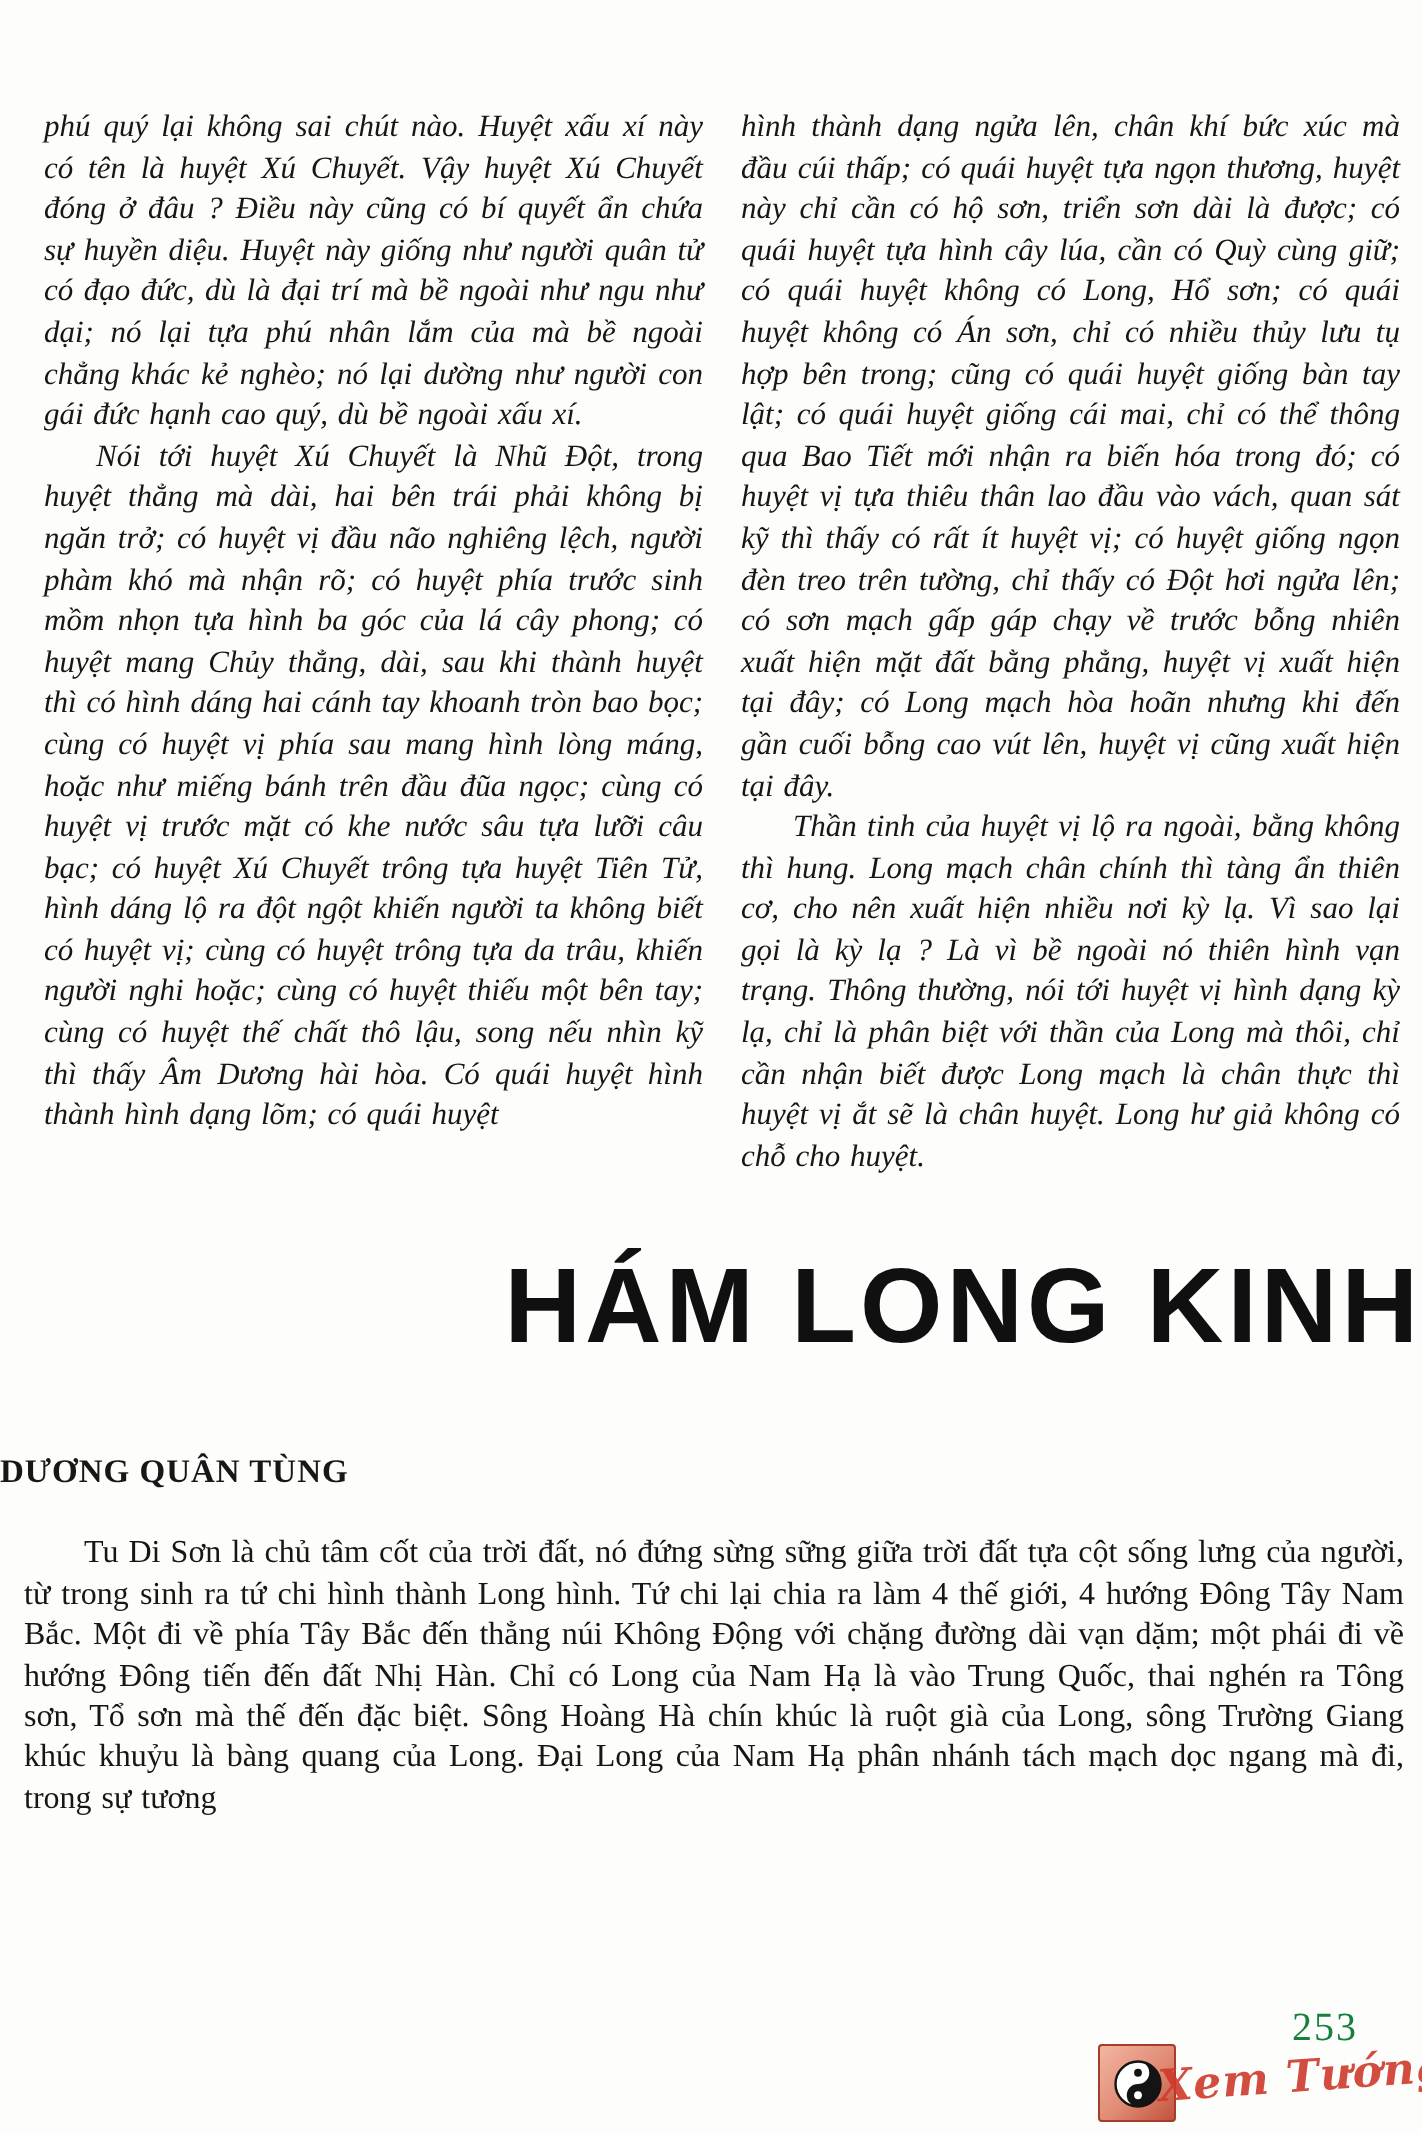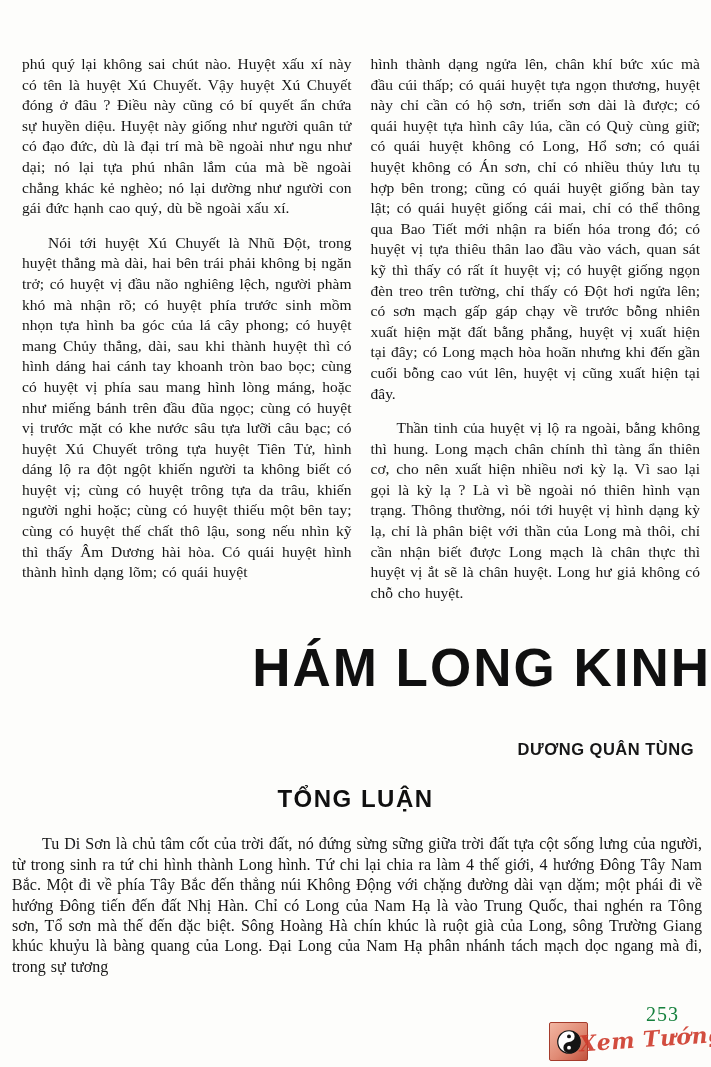--- a/index.html
+++ b/index.html
@@ -12,44 +12,45 @@
     overflow:hidden;
   }
   .page {
     position:absolute; inset:0;
     background:#fdfdfb;
   }
   .columns {
     display:flex;
     gap:19px;
     padding:54px 11px 0 22px;
+    font-style:italic;
   }
   .col {
     width:330px;
     text-align:justify;
     font-size:15.5px;
     line-height:20.6px;
     word-spacing:1px;
   }
   .col p { margin:0; }
-  .col p.indent { text-indent:26px; margin-top:14px; }
+  .col p.indent { text-indent:26px; margin-top:0; }
   .chapter-title {
     margin-top:34px;
     text-align:right;
     font-family:"Liberation Sans", sans-serif;
     font-weight:bold;
     font-size:53px;
     letter-spacing:2px;
     color:#101010;
   }
   .author {
     margin-top:42px;
-    text-align:right;
+    text-align:left;
     padding-right:17px;
-    font-family:Liberation Sans, sans-serif;
+    font-family:Liberation Serif, serif;
     font-weight:bold;
     font-size:16.5px;
     letter-spacing:0.5px;
     color:#171717;
   }
   .section-heading {
     margin-top:26px;
     text-align:center;
     font-family:"Liberation Sans", sans-serif;
     font-weight:bold;
@@ -116,21 +117,20 @@
     <div class="col">
       <p>hình thành dạng ngửa lên, chân khí bức xúc mà đầu cúi thấp; có quái huyệt tựa ngọn thương, huyệt này chỉ cần có hộ sơn, triển sơn dài là được; có quái huyệt tựa hình cây lúa, cần có Quỳ cùng giữ; có quái huyệt không có Long, Hổ sơn; có quái huyệt không có Án sơn, chỉ có nhiều thủy lưu tụ hợp bên trong; cũng có quái huyệt giống bàn tay lật; có quái huyệt giống cái mai, chỉ có thể thông qua Bao Tiết mới nhận ra biến hóa trong đó; có huyệt vị tựa thiêu thân lao đầu vào vách, quan sát kỹ thì thấy có rất ít huyệt vị; có huyệt giống ngọn đèn treo trên tường, chỉ thấy có Đột hơi ngửa lên; có sơn mạch gấp gáp chạy về trước bỗng nhiên xuất hiện mặt đất bằng phẳng, huyệt vị xuất hiện tại đây; có Long mạch hòa hoãn nhưng khi đến gần cuối bỗng cao vút lên, huyệt vị cũng xuất hiện tại đây.</p>
       <p class="indent">Thần tinh của huyệt vị lộ ra ngoài, bằng không thì hung. Long mạch chân chính thì tàng ẩn thiên cơ, cho nên xuất hiện nhiều nơi kỳ lạ. Vì sao lại gọi là kỳ lạ ? Là vì bề ngoài nó thiên hình vạn trạng. Thông thường, nói tới huyệt vị hình dạng kỳ lạ, chỉ là phân biệt với thần của Long mà thôi, chỉ cần nhận biết được Long mạch là chân thực thì huyệt vị ắt sẽ là chân huyệt. Long hư giả không có chỗ cho huyệt.</p>
     </div>
   </div>
 
   <div class="chapter-title">HÁM LONG KINH</div>
 
   <div class="author">DƯƠNG QUÂN TÙNG</div>
 
-  <div class="section-heading">TỔNG LUẬN</div>
 
   <p class="section-body">Tu Di Sơn là chủ tâm cốt của trời đất, nó đứng sừng sững giữa trời đất tựa cột sống lưng của người, từ trong sinh ra tứ chi hình thành Long hình. Tứ chi lại chia ra làm 4 thế giới, 4 hướng Đông Tây Nam Bắc. Một đi về phía Tây Bắc đến thẳng núi Không Động với chặng đường dài vạn dặm; một phái đi về hướng Đông tiến đến đất Nhị Hàn. Chỉ có Long của Nam Hạ là vào Trung Quốc, thai nghén ra Tông sơn, Tổ sơn mà thế đến đặc biệt. Sông Hoàng Hà chín khúc là ruột già của Long, sông Trường Giang khúc khuỷu là bàng quang của Long. Đại Long của Nam Hạ phân nhánh tách mạch dọc ngang mà đi, trong sự tương</p>
 
   <div class="watermark">
     <div class="wm-icon-box">
       <svg width="30" height="30" viewBox="0 0 40 40" aria-hidden="true">
         <circle cx="20" cy="20" r="15" fill="#ffffff" stroke="#141414" stroke-width="1.6"></circle>
         <path d="M20 5 a15 15 0 0 1 0 30 a7.5 7.5 0 0 1 0 -15 a7.5 7.5 0 0 0 0 -15 Z" fill="#141414"></path>
         <circle cx="20" cy="12.5" r="2.6" fill="#141414"></circle>
         <circle cx="20" cy="27.5" r="2.6" fill="#ffffff"></circle>

